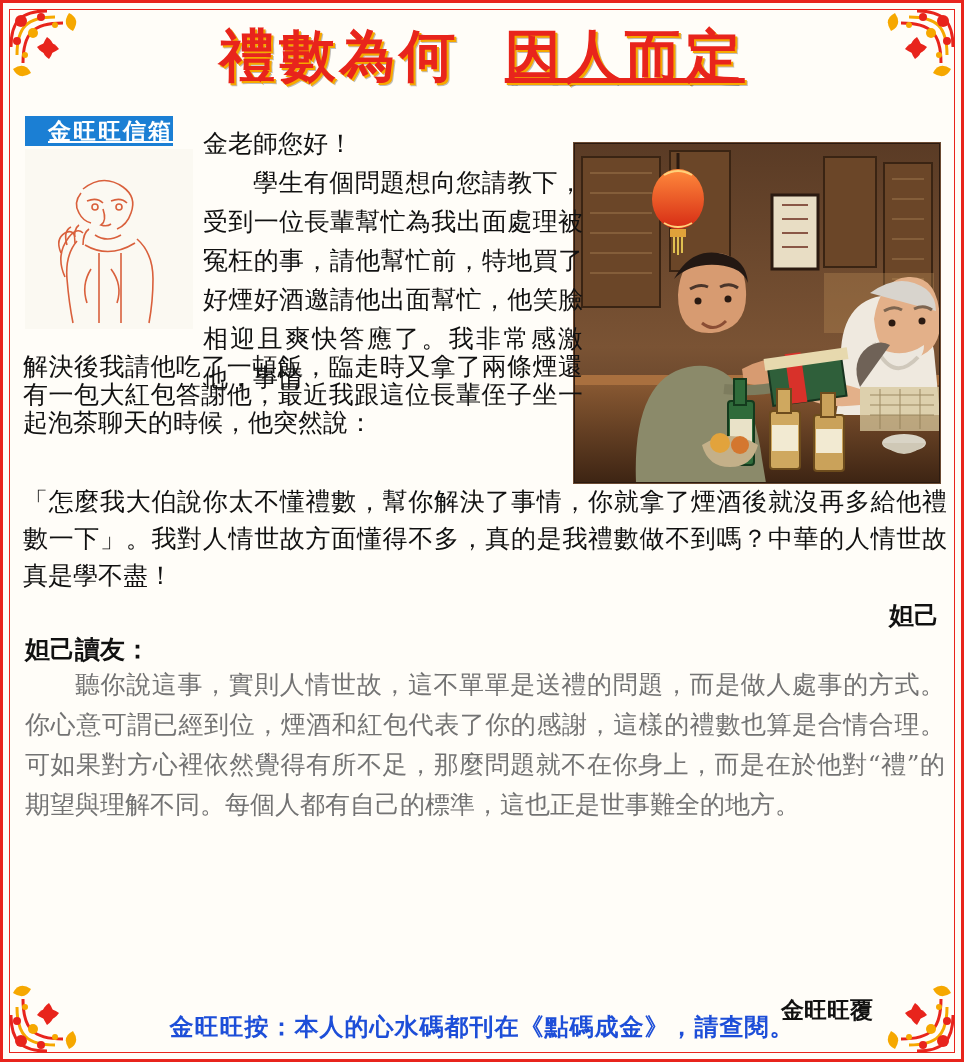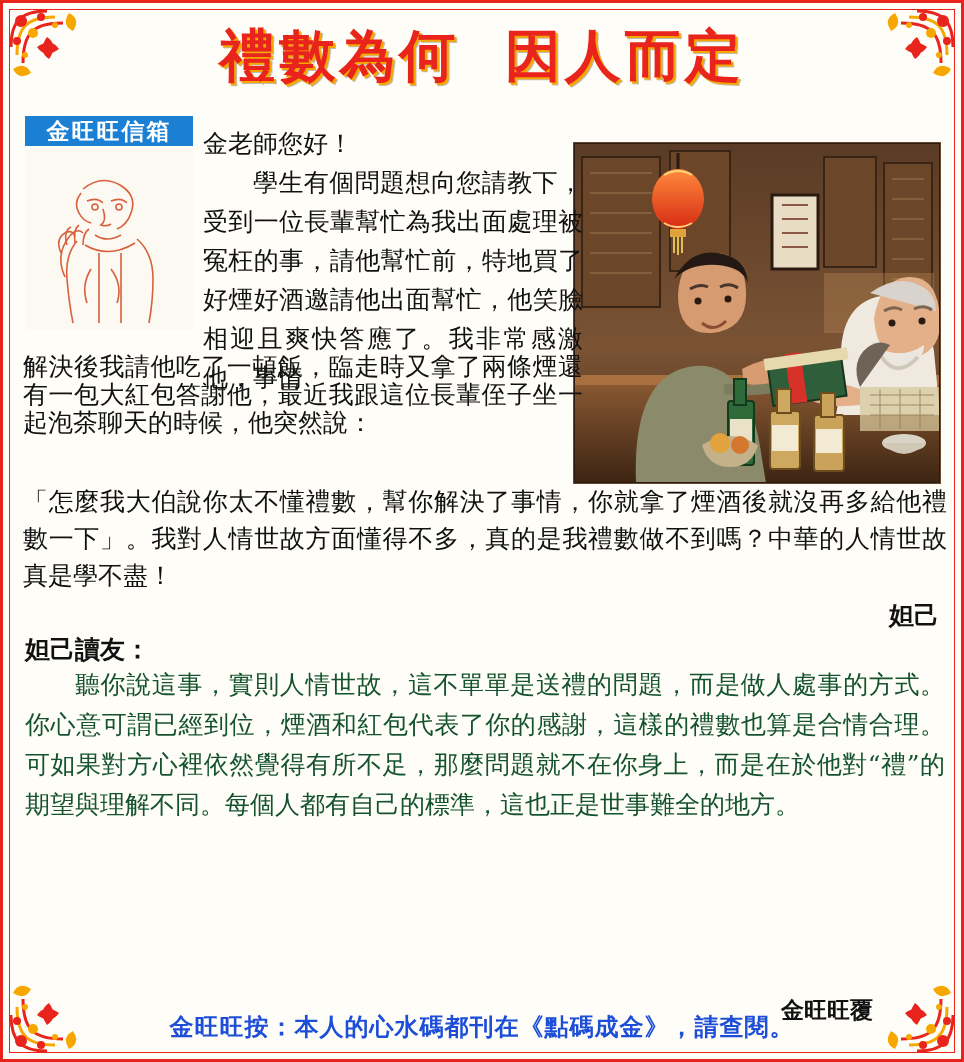--- a/index.html
+++ b/index.html
@@ -41,28 +41,29 @@
     font-size:56px;
     letter-spacing:4px;
     color:#e8241c;
     text-shadow:2px 2px 0 #f6a800, 3px 3px 0 rgba(0,0,0,.25);
     white-space:nowrap;
   }
   .title .part2{color:#e8241c;}
 
   
   .mailbox{
-    position:absolute;left:22px;top:113px;width:168px;height:30px;
+    position:absolute;left:22px;top:113px;width:148px;height:30px;
     background:#1b7fd4;
     color:#ffffff;
     font-family:"DejaVu Serif","Liberation Serif",serif;
     font-weight:bold;font-size:23px;
     letter-spacing:2px;
-    text-align:center;line-height:30px;
+    text-align:right;line-height:30px;
     box-sizing:border-box;
+    text-decoration:underline;
   }
   .sketch{
     position:absolute;left:22px;top:146px;width:168px;height:180px;
     background:#fbf9f2;
     overflow:hidden;
   }
   .sketch svg{display:block;}
 
   
   .photo{
@@ -104,21 +105,21 @@
 
   
   .reply-head{
     position:absolute;left:22px;top:630px;
     font-family:"DejaVu Serif","Liberation Serif",serif;
     font-size:25px;color:#111;font-weight:bold;
   }
   .reply-body{
     position:absolute;left:22px;top:662px;width:920px;
     font-family:"DejaVu Serif","Liberation Serif",serif;
-    font-size:25px;line-height:40px;color:#14532d;
+    font-size:25px;line-height:40px;color:#737373;
     text-align:justify;
   }
   .reply-body p{margin:0;text-indent:2em;}
   .signature-2{
     position:absolute;right:88px;top:992px;
     font-family:"DejaVu Serif","Liberation Serif",serif;
     font-size:23px;color:#111;font-weight:bold;
   }
   .footer-note{
     position:absolute;left:0;right:0;bottom:16px;
@@ -230,21 +231,21 @@
       </g>
       <g fill="#e8241c">
         <path d="M30 40 q14 -10 22 2 q-14 10 -22 -2z"></path>
         <path d="M40 30 q-10 14 2 22 q10 -14 -2 -22z"></path>
       </g>
     </svg>
   </div>
 
   <div class="title">
     <span>禮數為何</span>
-    <span class="part2" style="margin-left:22px;">因人而定</span>
+    <span class="part2" style="margin-left:22px;text-decoration:underline;">因人而定</span>
   </div>
 
   <div class="mailbox">金旺旺信箱</div>
 
   <div class="sketch">
     <svg width="168" height="180" viewBox="0 0 168 180">
       <rect width="168" height="180" fill="#fbf9f2"></rect>
       <g stroke="#d9603c" stroke-width="1.6" fill="none">
         <path d="M58 40 q20 -16 40 -2 q14 10 8 26 q-4 12 -14 16"></path>
         <path d="M56 44 q-8 10 -2 20 q4 8 12 10"></path>

